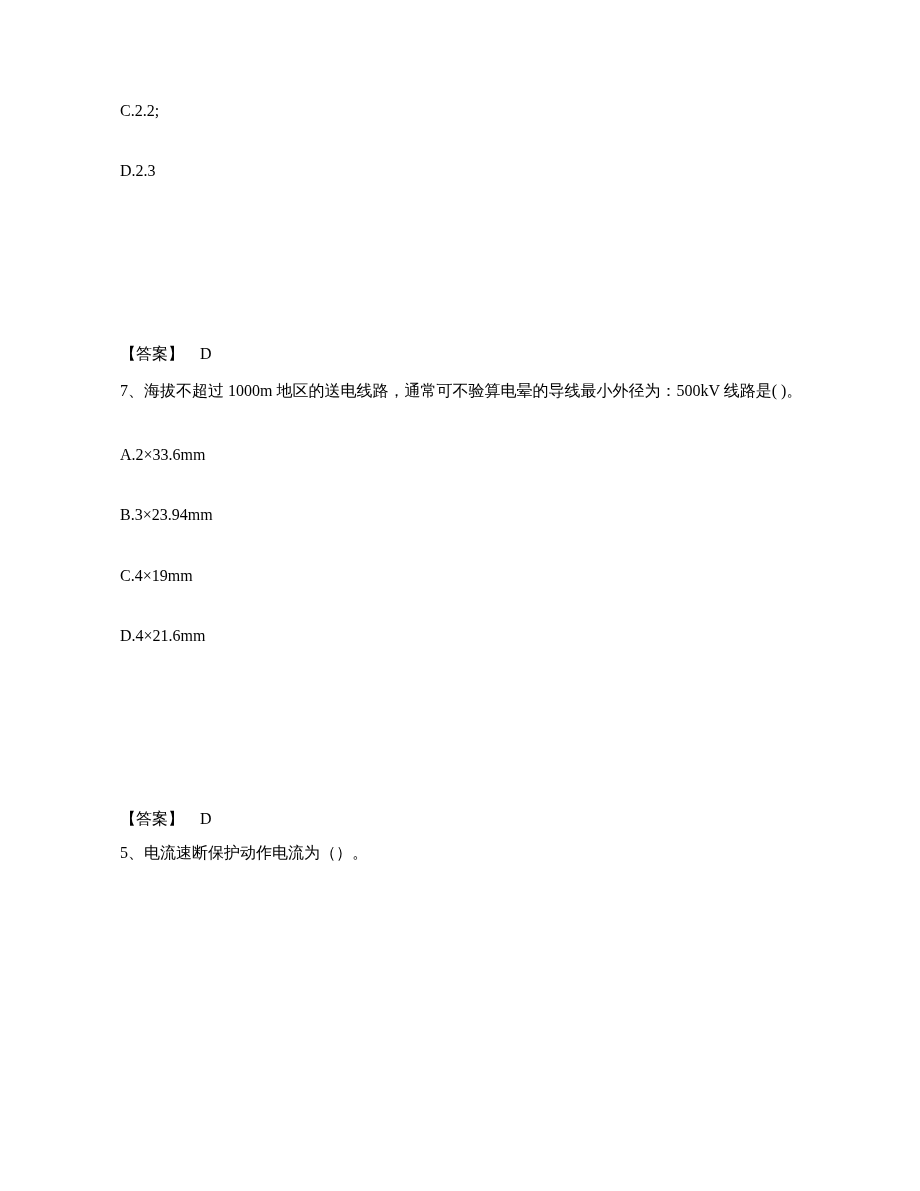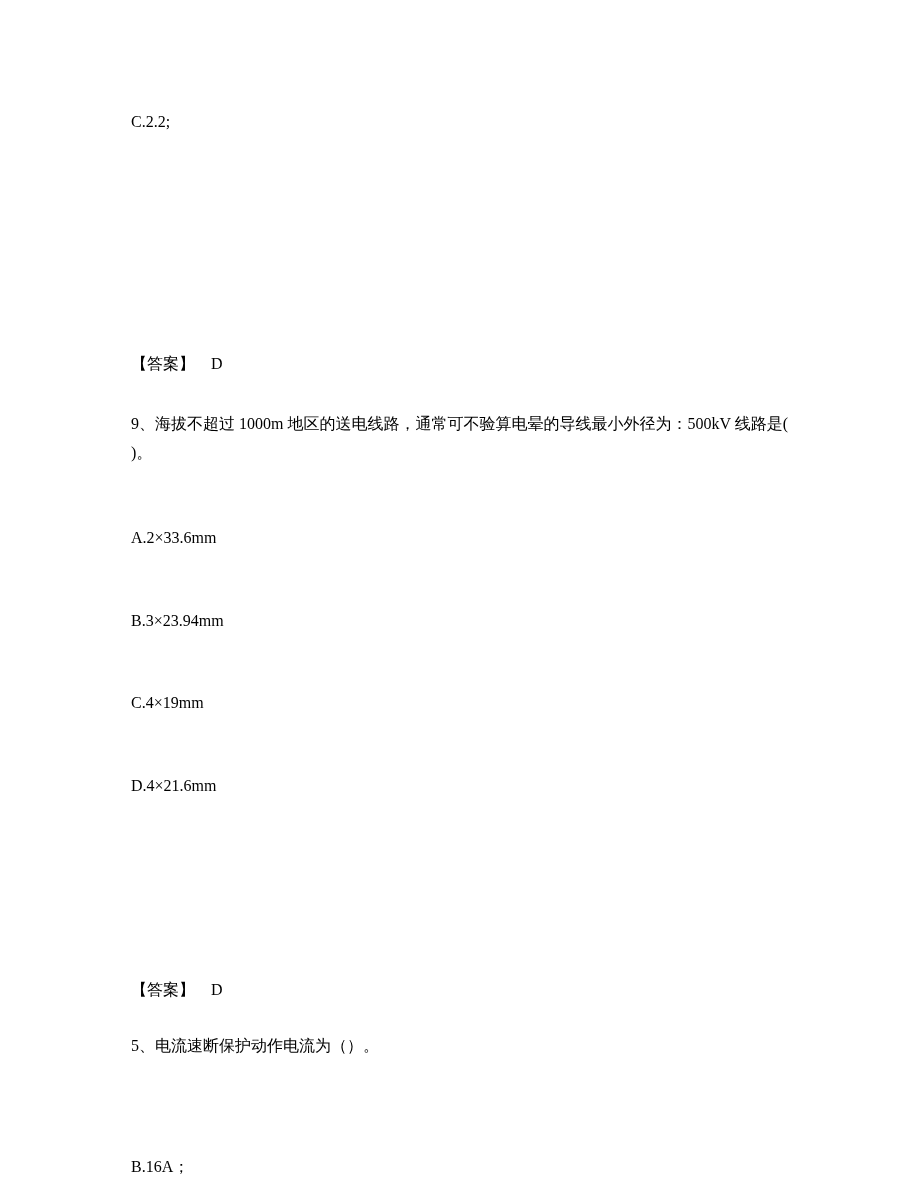--- a/index.html
+++ b/index.html
@@ -10,48 +10,49 @@
     background: #ffffff;
     font-family: "SimSun", "宋体", serif;
     color: #000000;
   }
   .page {
     padding: 100px 115px 0 120px;
     font-size: 16px;
     line-height: 1.4;
   }
   .item {
-    margin: 11px;
+    margin: 0;
   }
   .gap-small  { height: 38px; }
   .gap-answer { height: 160px; }
   .gap-q      { height: 12px; }
   .gap-opt    { height: 38px; }
   .answer-label { letter-spacing: 0; font-family: Liberation Serif, serif; }
   .letter { font-family: "Times New Roman", serif; }
 </style>
 </head>
 <body>
 
 <div class="page">
 
   <p class="item">C.2.2;</p>
   <div class="gap-small"></div>
+  <p class="item">D.2.3</p>
 
   <div class="gap-answer"></div>
 
   <p class="item">
     <span class="answer-label">【答案】</span>
     <span>&nbsp;&nbsp;</span>
     <span class="letter">D</span>
   </p>
 
   <div class="gap-q"></div>
 
-  <p class="item" style="line-height:1.8;">9、海拔不超过 1000m 地区的送电线路，通常可不验算电晕的导线最小外径为：500kV 线路是( )。</p>
+  <p class="item" style="line-height:1.8;">7、海拔不超过 1000m 地区的送电线路，通常可不验算电晕的导线最小外径为：500kV 线路是( )。</p>
   <div class="gap-opt"></div>
   <p class="item">A.2×33.6mm</p>
   <div class="gap-opt"></div>
   <p class="item">B.3×23.94mm</p>
   <div class="gap-opt"></div>
   <p class="item">C.4×19mm</p>
   <div class="gap-opt"></div>
   <p class="item">D.4×21.6mm</p>
 
   <div class="gap-answer"></div>
@@ -60,15 +61,14 @@
     <span class="answer-label">【答案】</span>
     <span>&nbsp;&nbsp;</span>
     <span class="letter">D</span>
   </p>
 
   <div class="gap-q"></div>
 
   <p class="item">5、电流速断保护动作电流为（）。</p>
   <div class="gap-opt"></div>
   <div class="gap-opt"></div>
-  <p class="item">B.16A；</p>
 
 </div>
 
 </body></html>

